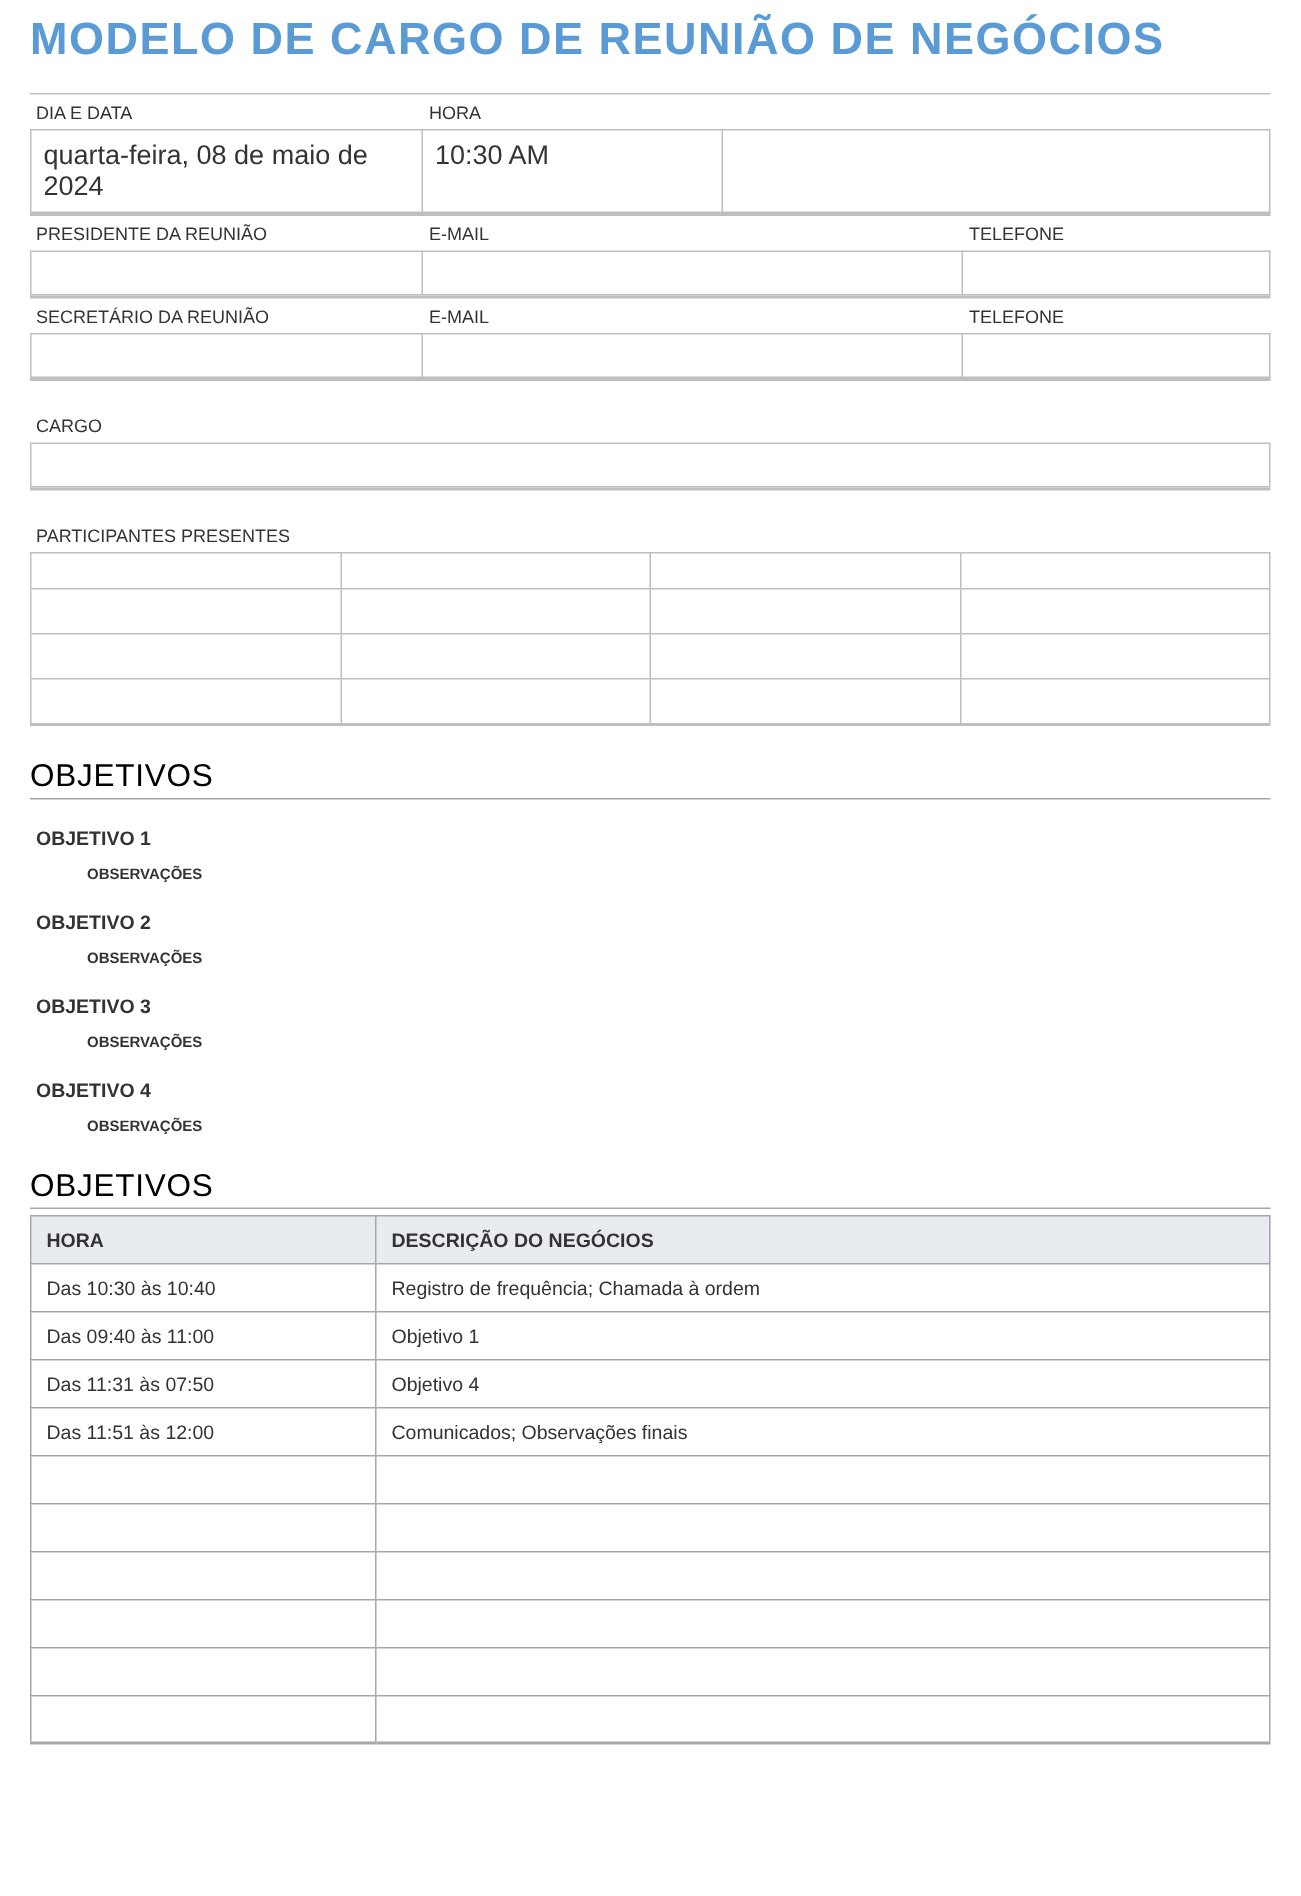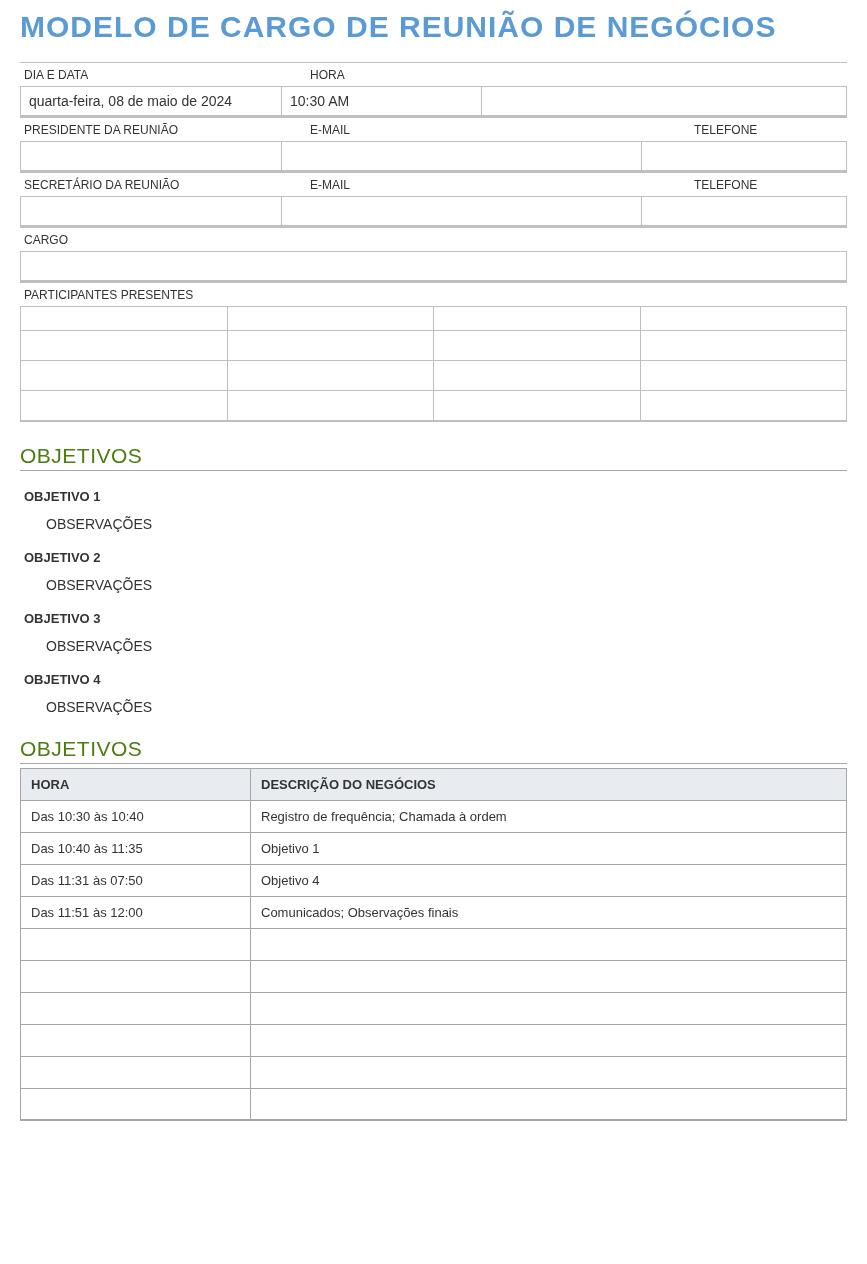--- a/index.html
+++ b/index.html
@@ -12,64 +12,65 @@
     background: #fff;
     width: 867px;
   }
   h1.title {
     color: #5B9BD5;
     font-size: 30px;
     font-weight: bold;
     letter-spacing: 1px;
     margin: 0 0 18px 0;
   }
-  .label-row { display: flex; border-top: 1px solid #bfbfbf; gap: 24px; }
+  .label-row { display: flex; border-top: 1px solid #bfbfbf; }
   .label-row .lbl { font-size: 12px; padding: 5px 4px 4px 4px; }
   .cell-row { display: flex; }
   .cell-row .cell {
     border: 1px solid #bfbfbf;
     padding: 6px 8px;
     min-height: 30px;
-    font-size: 14px;
+    font-size: 18px;
   }
   .cell-row .cell + .cell { border-left: none; }
   .bottom-thick { border-bottom: 2px solid #bfbfbf; }
 
-  .simple-label { font-size: 12px; padding: 5px 4px 4px 4px; border-top: 1px solid #bfbfbf; }
+  .simple-label { font-size: 12px; padding: 23px 4px 4px 4px; border-top: 1px solid #bfbfbf; }
 
   .attendees-table {
     width: 100%;
     border-collapse: collapse;
   }
   .attendees-table td {
     border: 1px solid #bfbfbf;
     height: 30px;
     width: 25%;
   }
   .attendees-table tr:first-child td { height: 24px; }
   .attendees-bottom { border-bottom: 2px solid #bfbfbf; }
 
   h2.section {
-    color: #4d7c0f;
+    color: #000000;
     font-size: 21px;
     font-weight: normal;
     letter-spacing: 0.5px;
     margin: 22px 0 2px 0;
     padding-bottom: 2px;
     border-bottom: 1px solid #a6a6a6;
   }
 
   .obj-title {
     font-weight: bold;
     font-size: 13px;
     margin: 18px 0 12px 4px;
   }
   .obj-notes {
-    font-size: 14px;
-    margin: 0 0 0 26px;
+    font-size: 10px;
+    margin: 0 0 0 38px;
+    font-weight: bold;
   }
 
   table.schedule {
     width: 100%;
     border-collapse: collapse;
     margin-top: 4px;
   }
   table.schedule th {
     background: #e8ecf1;
     border: 1px solid #a6a6a6;
@@ -188,21 +189,21 @@
       <th class="col-time">HORA</th>
       <th>DESCRIÇÃO DO NEGÓCIOS</th>
     </tr>
   </thead>
   <tbody>
     <tr>
         <td class="col-time">Das 10:30 às 10:40</td>
         <td>Registro de frequência; Chamada à ordem</td>
       </tr>
     <tr>
-        <td class="col-time">Das 10:40 às 11:35</td>
+        <td class="col-time">Das 09:40 às 11:00</td>
         <td>Objetivo 1</td>
       </tr>
     <tr>
         <td class="col-time">Das 11:31 às 07:50</td>
         <td>Objetivo 4</td>
       </tr>
     <tr>
         <td class="col-time">Das 11:51 às 12:00</td>
         <td>Comunicados; Observações finais</td>
       </tr>

